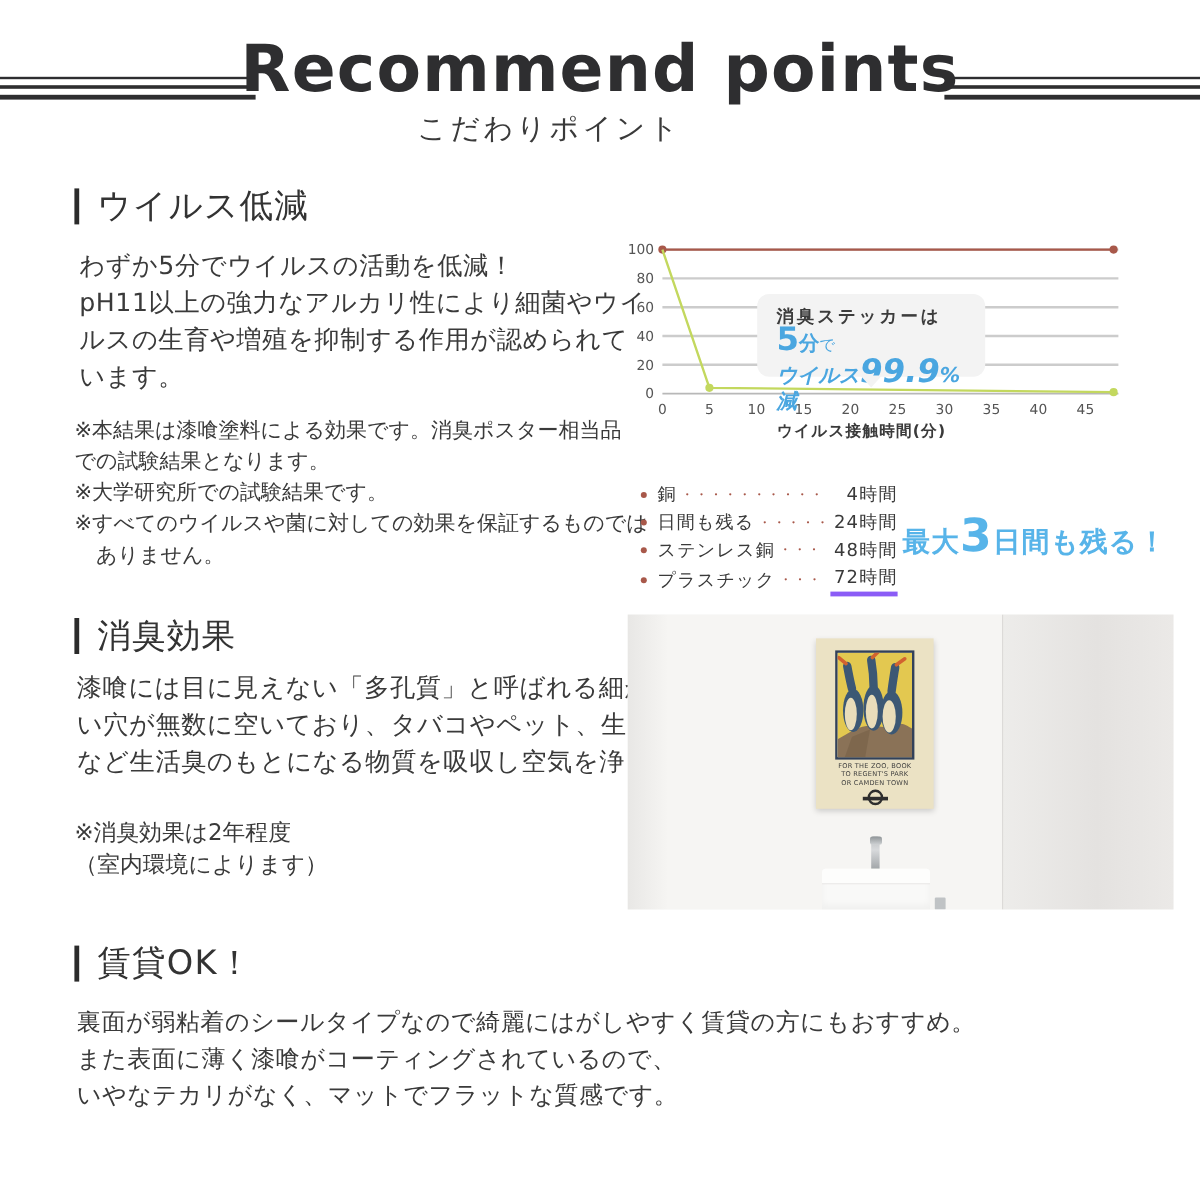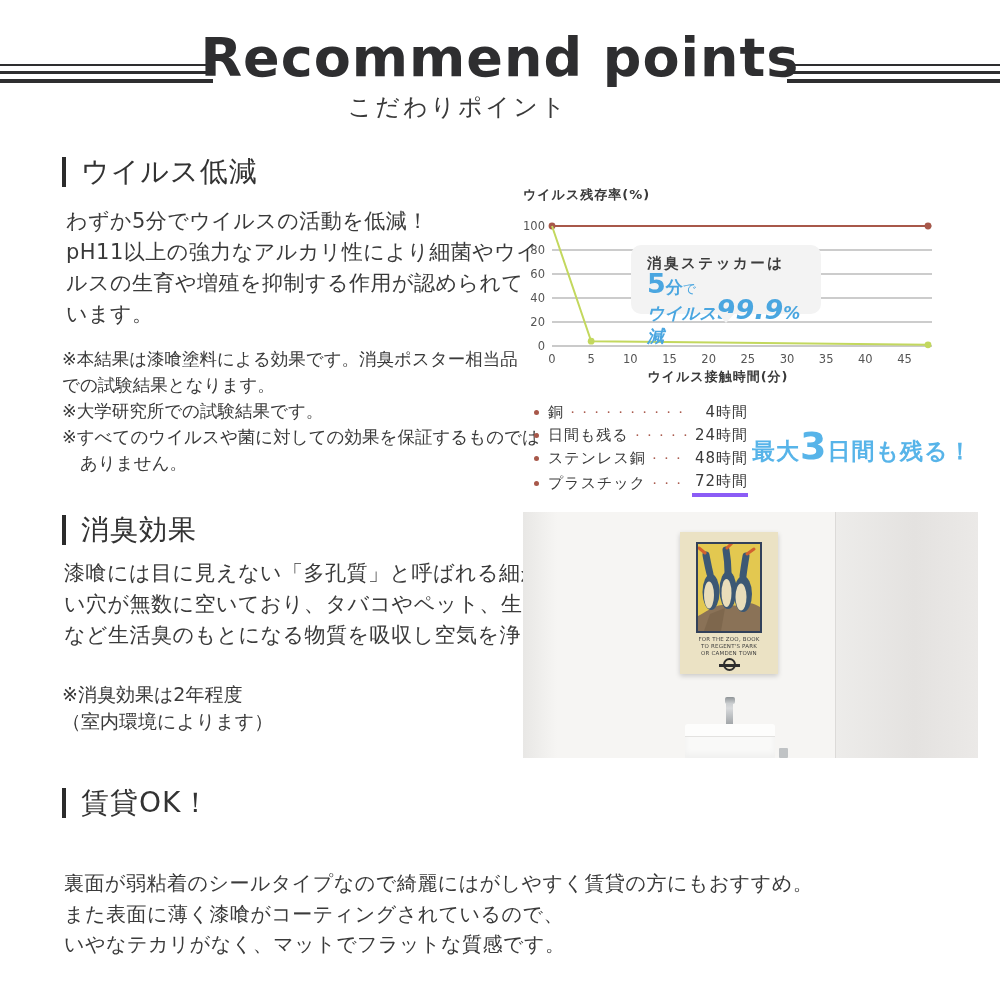--- a/index.html
+++ b/index.html
@@ -109,21 +109,20 @@
   </div>
   <div class="notes" style="left:62px; top:346px;">
     <div>※本結果は漆喰塗料による効果です。消臭ポスター相当品</div>
     <div>での試験結果となります。</div>
     <div>※大学研究所での試験結果です。</div>
     <div>※すべてのウイルスや菌に対しての効果を保証するものでは</div>
     <div class="indent">ありません。</div>
   </div>
 
   <div class="chart">
-    <div class="chart-title">ウイルス残存率(%)</div>
     <svg id="chart-svg" width="412" height="160" viewBox="0 0 412 160">
         <line x1="29" y1="138" x2="409" y2="138" stroke="#b8b8b8" stroke-width="1.5"></line>
         <text x="22" y="142" text-anchor="end" font-size="11.5" font-family="DejaVu Sans, sans-serif" fill="#555">0</text>
         <line x1="29" y1="114" x2="409" y2="114" stroke="#cccccc" stroke-width="2"></line>
         <text x="22" y="118" text-anchor="end" font-size="11.5" font-family="DejaVu Sans, sans-serif" fill="#555">20</text>
         <line x1="29" y1="90" x2="409" y2="90" stroke="#cccccc" stroke-width="2"></line>
         <text x="22" y="94" text-anchor="end" font-size="11.5" font-family="DejaVu Sans, sans-serif" fill="#555">40</text>
         <line x1="29" y1="66" x2="409" y2="66" stroke="#cccccc" stroke-width="2"></line>
         <text x="22" y="70" text-anchor="end" font-size="11.5" font-family="DejaVu Sans, sans-serif" fill="#555">60</text>
         <line x1="29" y1="42" x2="409" y2="42" stroke="#cccccc" stroke-width="2"></line>
@@ -237,19 +236,19 @@
     <div class="tank">
         <div class="lid"></div>
       </div>
     <div class="pipe"></div>
   </div>
 
   <div class="sec-head" style="left:62px; top:784px;">
     <div class="bar"></div>
     <div class="txt">賃貸OK！</div>
   </div>
-  <div class="body3" style="left:64px; top:868px;">
+  <div class="body3" style="left:64px; top:836px;">
     <div>裏面が弱粘着のシールタイプなので綺麗にはがしやすく賃貸の方にもおすすめ。</div>
     <div>また表面に薄く漆喰がコーティングされているので、</div>
     <div>いやなテカリがなく、マットでフラットな質感です。</div>
   </div>
 
 </div>
 
 </body></html>

